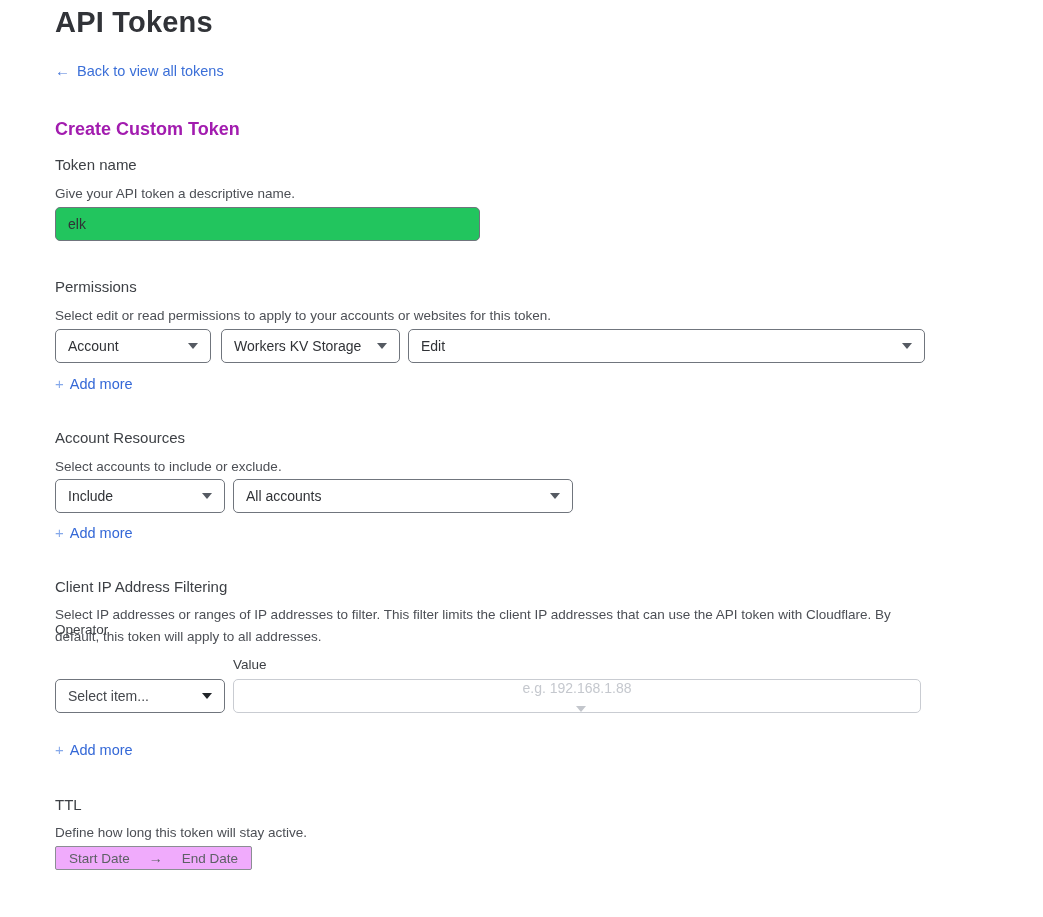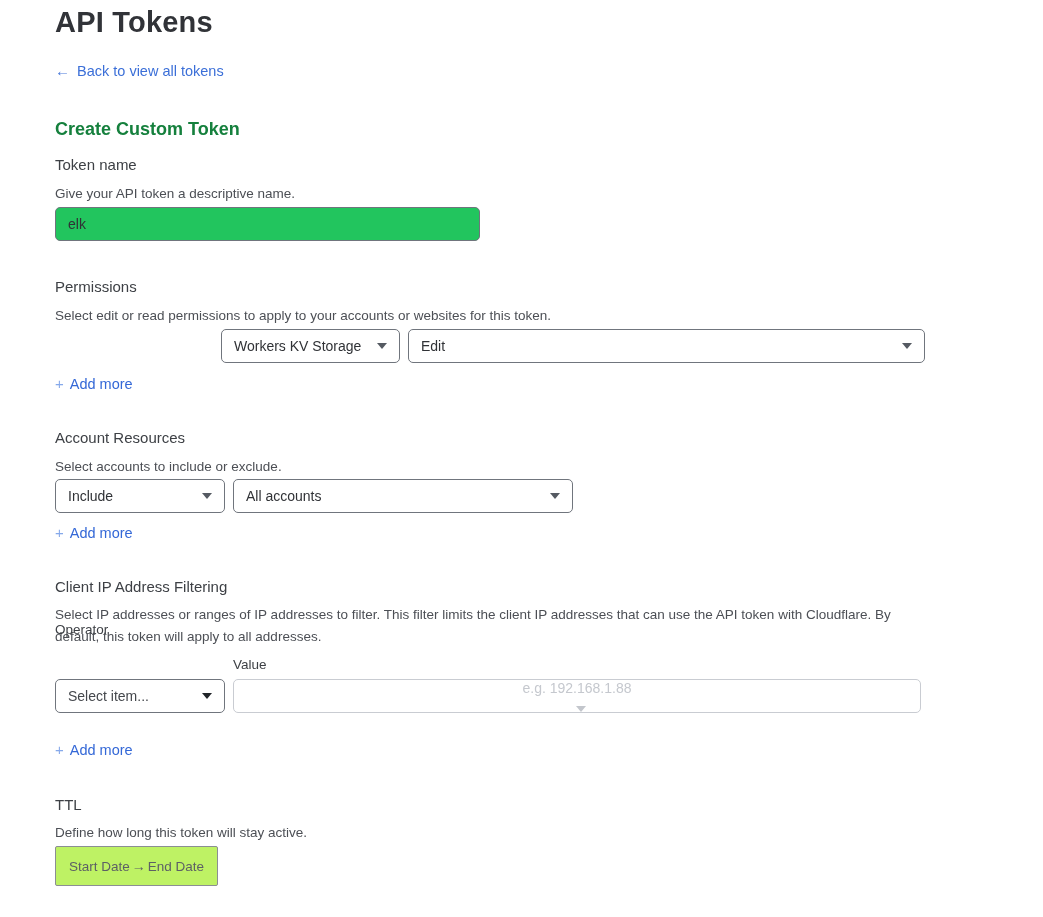--- a/index.html
+++ b/index.html
@@ -33,21 +33,21 @@
     align-items: center;
     gap: 7px;
     cursor: pointer;
   }
   .back-link .arrow { font-size: 15px; color: #4b7ada; }
 
   .section-heading {
     left: 55px; top: 119px;
     font-size: 18px;
     font-weight: 600;
-    color: #15803d;
+    color: #a21caf;
   }
 
   .field-label {
     font-size: 15px;
     color: #3d4045;
   }
   .field-desc {
     font-size: 13.5px;
     color: #4c4f55;
     line-height: 22px;
@@ -115,28 +115,28 @@
     color: #3468d7;
     text-decoration: none;
     display: flex;
     align-items: center;
     gap: 6px;
     cursor: pointer;
   }
   .add-more .plus { color: #86a9ea; font-size: 15px; }
 
   .date-range {
-    height: 40px;
+    height: 24px;
     border: 1px solid #8b8e93;
     border-radius: 2px;
-    background: #bef264;
+    background: #f0abfc;
     display: flex;
     align-items: center;
     padding: 0 13px;
-    gap: 2px;
+    gap: 19px;
     cursor: pointer;
   }
   .date-range span {
     font-size: 13.5px;
     color: #5d6065;
   }
   .date-range .dr-arrow {
     font-size: 14px;
     color: #5d6065;
   }
@@ -157,20 +157,24 @@
 
   <div class="abs field-label" style="left:55px; top:156px;">Token name</div>
   <div class="abs field-desc" style="left:55px; top:183px;">Give your API token a descriptive name.</div>
   <div class="abs" style="left:55px; top:207px; width:425px;">
     <input class="text-input" type="text" value="elk" style="">
   </div>
 
   <div class="abs field-label" style="left:55px; top:278px;">Permissions</div>
   <div class="abs field-desc" style="left:55px; top:305px;">Select edit or read permissions to apply to your accounts or websites for this token.</div>
 
+  <div class="abs select-box" style="left:55px; top:329px; width:156px;">
+    <span>Account</span>
+    <span class="chev"></span>
+  </div>
   <div class="abs select-box" style="left:221px; top:329px; width:179px;">
     <span>Workers KV Storage</span>
     <span class="chev"></span>
   </div>
   <div class="abs select-box" style="left:408px; top:329px; width:517px;text-align:center;">
     <span>Edit</span>
     <span class="chev"></span>
   </div>
 
   <a class="abs add-more" style="left:55px; top:375px;">

